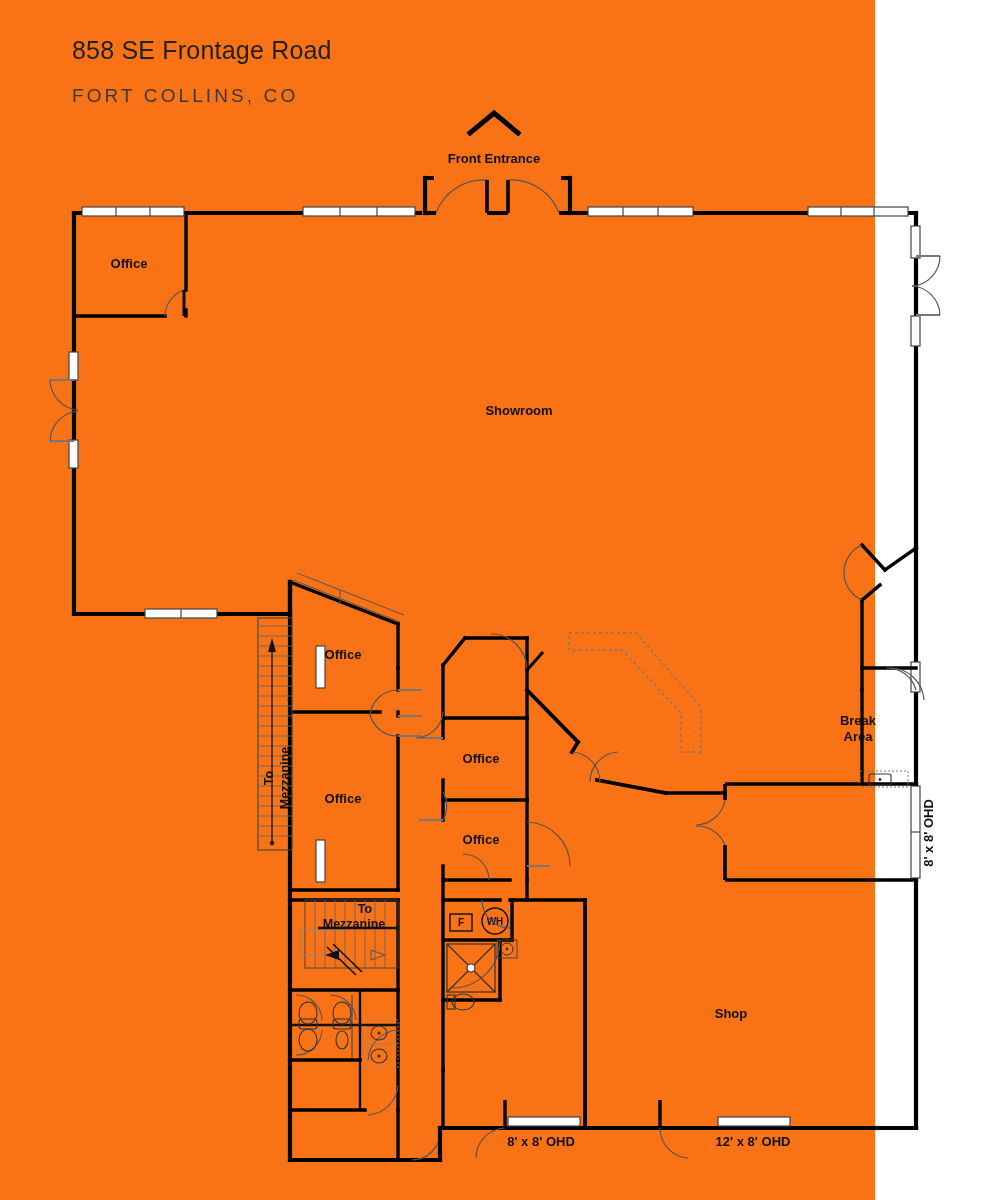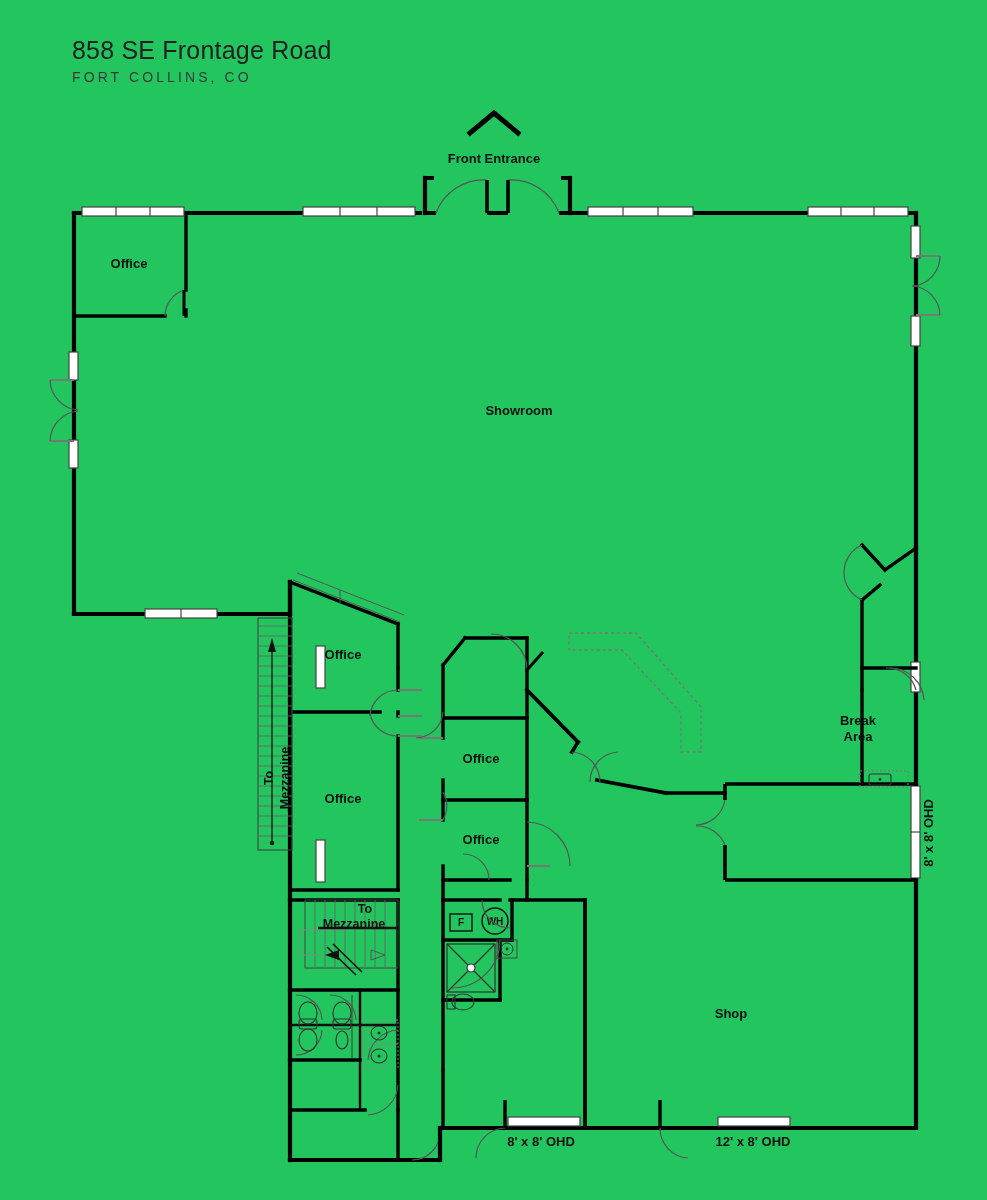--- a/index.html
+++ b/index.html
@@ -10,43 +10,43 @@
   body {
     width: 987px;
     height: 1200px;
     font-family: "Liberation Sans", sans-serif;
     color: #1a1a1a;
     overflow: hidden;
     position: relative;
   }
   #page {
     position: relative;
-    width: 987px;
+    width: 875px;
     height: 1200px;
-    background: #22c55e;
+    background: #f97316;
   }
   .header {
     position: absolute;
     left: 72px;
     top: 36px;
   }
   .title {
     font-size: 25px;
     font-weight: 400;
     letter-spacing: 0.2px;
     color: #222222;
     line-height: 1.15;
     white-space: nowrap;
   }
   .subtitle {
-    font-size: 14px;
+    font-size: 19px;
     font-weight: 400;
     letter-spacing: 3.1px;
     color: #3a3a3a;
-    margin-top: 4px;
+    margin-top: 20px;
     white-space: nowrap;
   }
   #plan {
     position: absolute;
     left: 0;
     top: 0;
   }
   .room-label {
     font-size: 13px;
     font-weight: bold;

